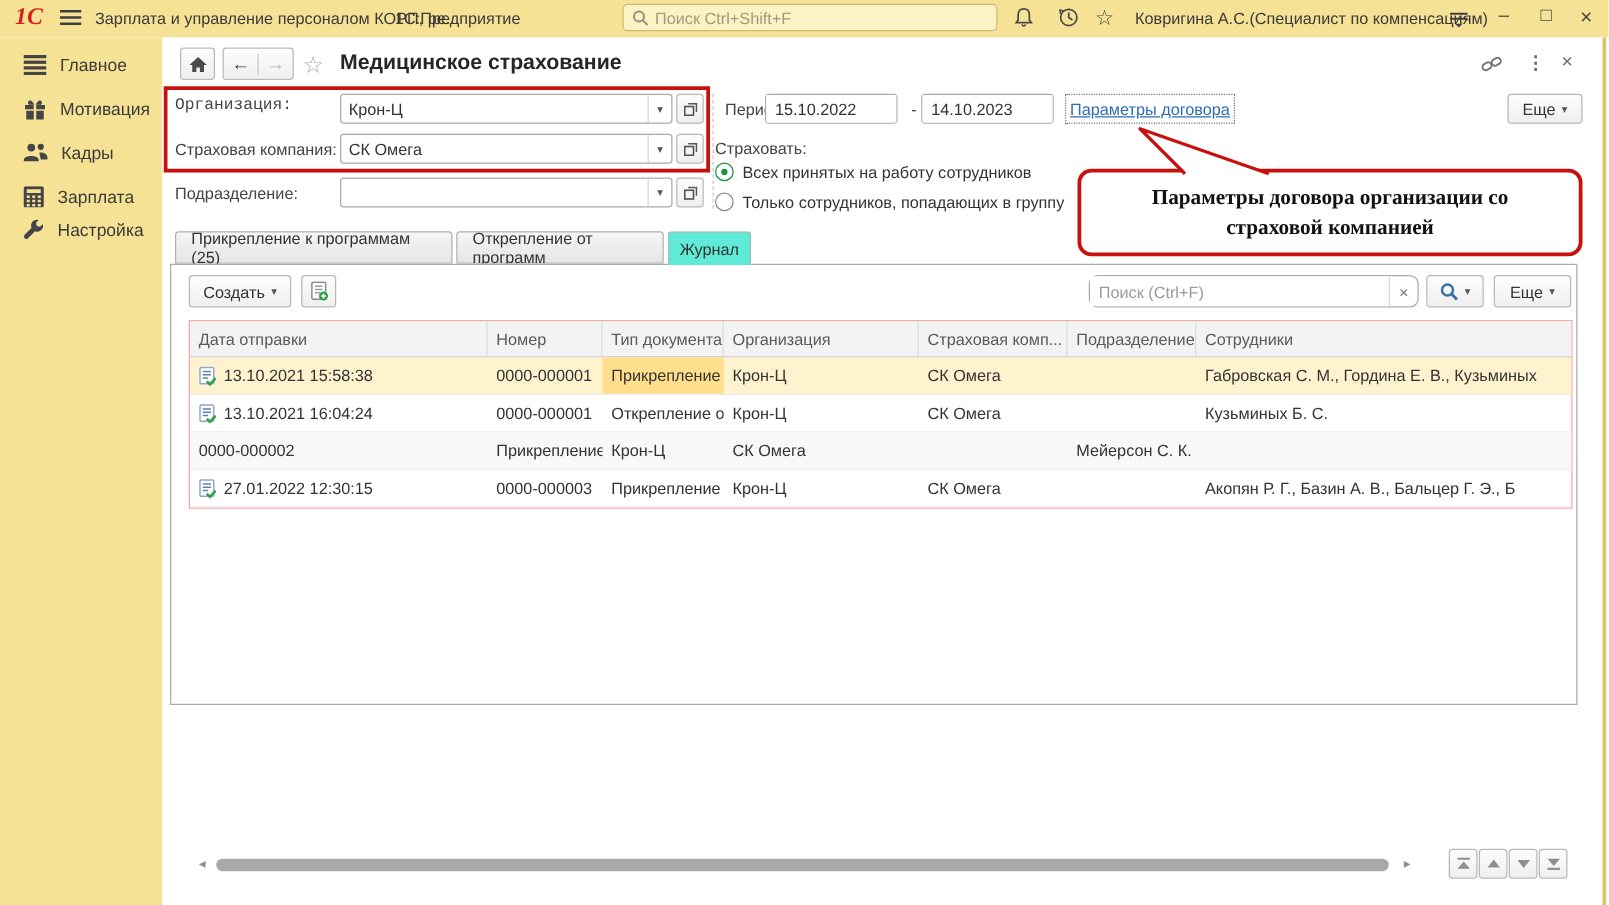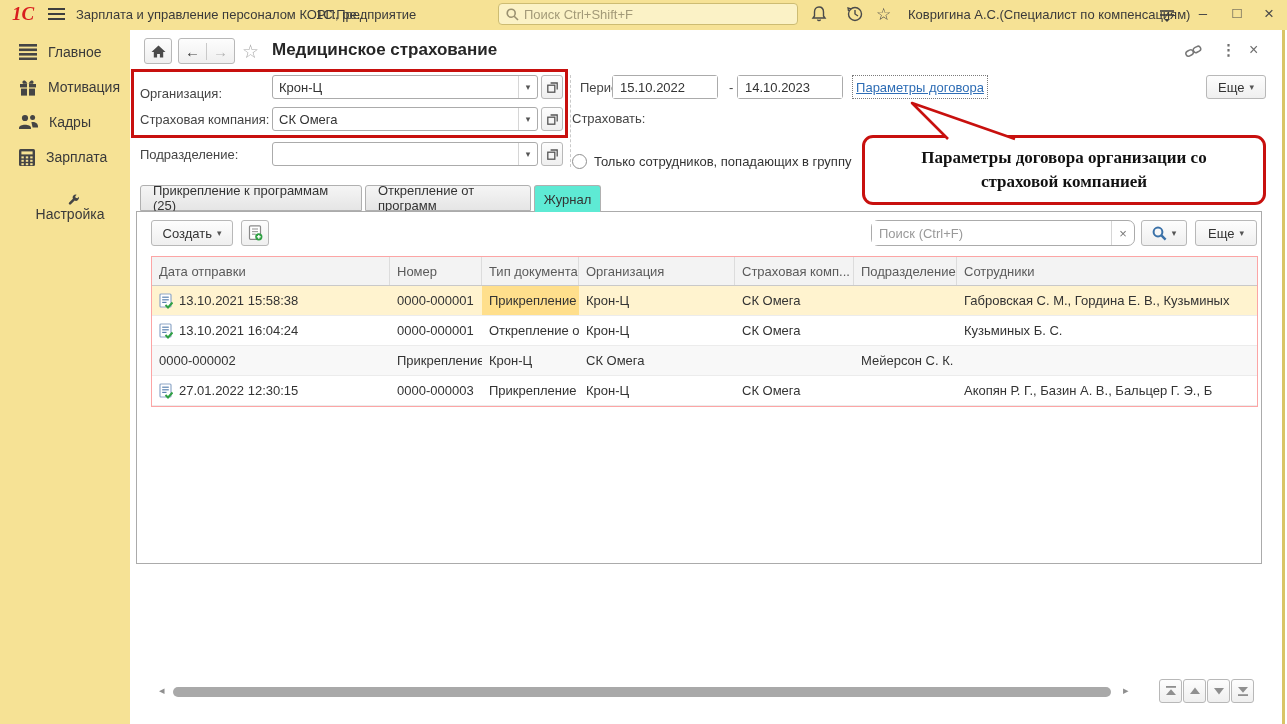--- a/index.html
+++ b/index.html
@@ -197,21 +197,21 @@
           <rect x="12.2" y="7.4" width="2.4" height="2" fill="#F6E295"></rect>
           <rect x="3.4" y="10.8" width="2.4" height="2" fill="#F6E295"></rect>
           <rect x="7.8" y="10.8" width="2.4" height="2" fill="#F6E295"></rect>
           <rect x="12.2" y="10.8" width="2.4" height="2" fill="#F6E295"></rect>
           <rect x="3.4" y="14.2" width="2.4" height="2" fill="#F6E295"></rect>
           <rect x="7.8" y="14.2" width="2.4" height="2" fill="#F6E295"></rect>
           <rect x="12.2" y="14.2" width="2.4" height="2" fill="#F6E295"></rect>
         </svg>
       <span>Зарплата</span>
     </div>
-    <div class="sb-item" style="top:164px;flex-direction:column;">
+    <div class="sb-item" style="top:140px;">
       <svg width="18" height="18" viewBox="0 0 18 18">
           <path d="M16.2 4.2 A4.6 4.6 0 0 1 10 9.9 L4.4 15.5 A1.9 1.9 0 0 1 1.7 12.8 L7.3 7.2 A4.6 4.6 0 0 1 13 1 L10.8 3.2 L11.4 5.8 L14 6.4 Z" fill="#454545"></path>
         </svg>
       <span>Настройка</span>
     </div>
   </div>
 
   <div class="main">
 
     <div class="btn hdr-home">
@@ -231,21 +231,21 @@
             <rect x="0.8" y="6.4" width="7.6" height="5.2" rx="2.6" transform="rotate(-28 4.6 9)"></rect>
             <rect x="8.2" y="2.8" width="7.6" height="5.2" rx="2.6" transform="rotate(-28 12 5.4)"></rect>
           </g>
         </svg>
     </div>
     <div class="hdr-right" style="left:1091px;top:11px;font-size:15px;font-weight:bold;">⋮</div>
     <div class="hdr-right" style="left:1119px;top:11px;font-size:16px;">×</div>
 
     <div class="dash-v"></div>
 
-    <div class="flabel" style="left:10px;top:56px;">Организация:</div>
+    <div class="flabel" style="left:10px;top:46px;font-family:Liberation Mono, monospace;">Организация:</div>
     <div class="combo" style="left:142px;top:45px;width:266px;">
       <input value="Крон-Ц" style="">
       <div class="dd">▾</div>
     </div>
     <div class="btn openbtn" style="left:411px;top:45px;">
       <svg width="11" height="11" viewBox="0 0 11 11">
           <g fill="none" stroke="#555" stroke-width="1.3">
             <rect x="0.8" y="3.2" width="7" height="7"></rect>
             <polyline points="3.6,1 10.2,1 10.2,7.6"></polyline>
           </g>
@@ -292,20 +292,26 @@
     </div>
     <div class="link-box">
       <a>Параметры договора</a>
     </div>
     <div class="btn" style="position:absolute;left:1076px;top:45px;width:60px;height:24px;">
       <span>Еще</span>
         <span class="caret">▾</span>
     </div>
 
     <div class="flabel" style="left:442px;top:81px;">Страховать:</div>
+    <div class="radio checked" style="left:442px;top:100px;">
+      <span class="rc">
+          <i></i>
+        </span>
+      <span class="lbl">Всех принятых на работу сотрудников</span>
+    </div>
     <div class="radio" style="left:442px;top:124px;">
       <span class="rc"></span>
       <span class="lbl">Только сотрудников, попадающих в группу</span>
     </div>
 
     <div class="callout">
       <span>Параметры договора организации со страховой компанией</span>
     </div>
     <svg class="callout-tail" width="260" height="48" viewBox="0 0 260 48">
       <path d="M 48 46 L 12 10 L 115 46" fill="#ffffff" stroke="#C8100E" stroke-width="2.6" stroke-linejoin="round"></path>

